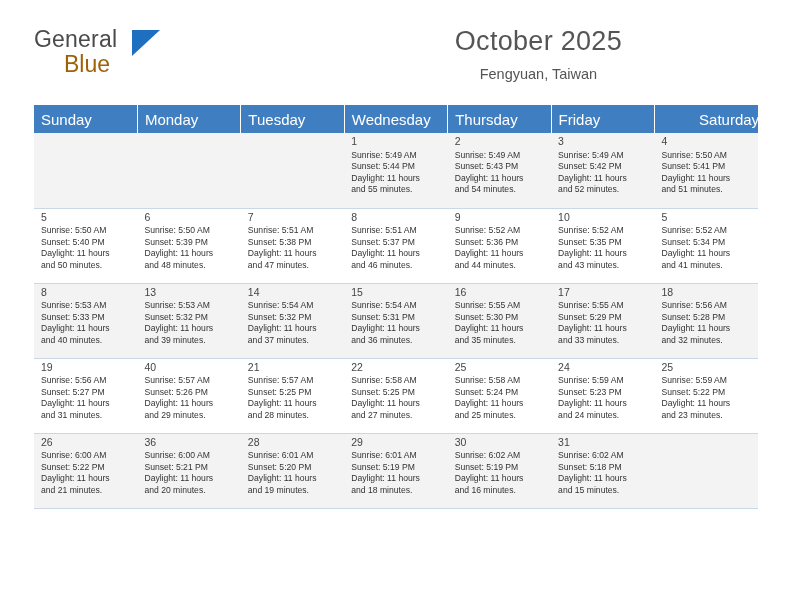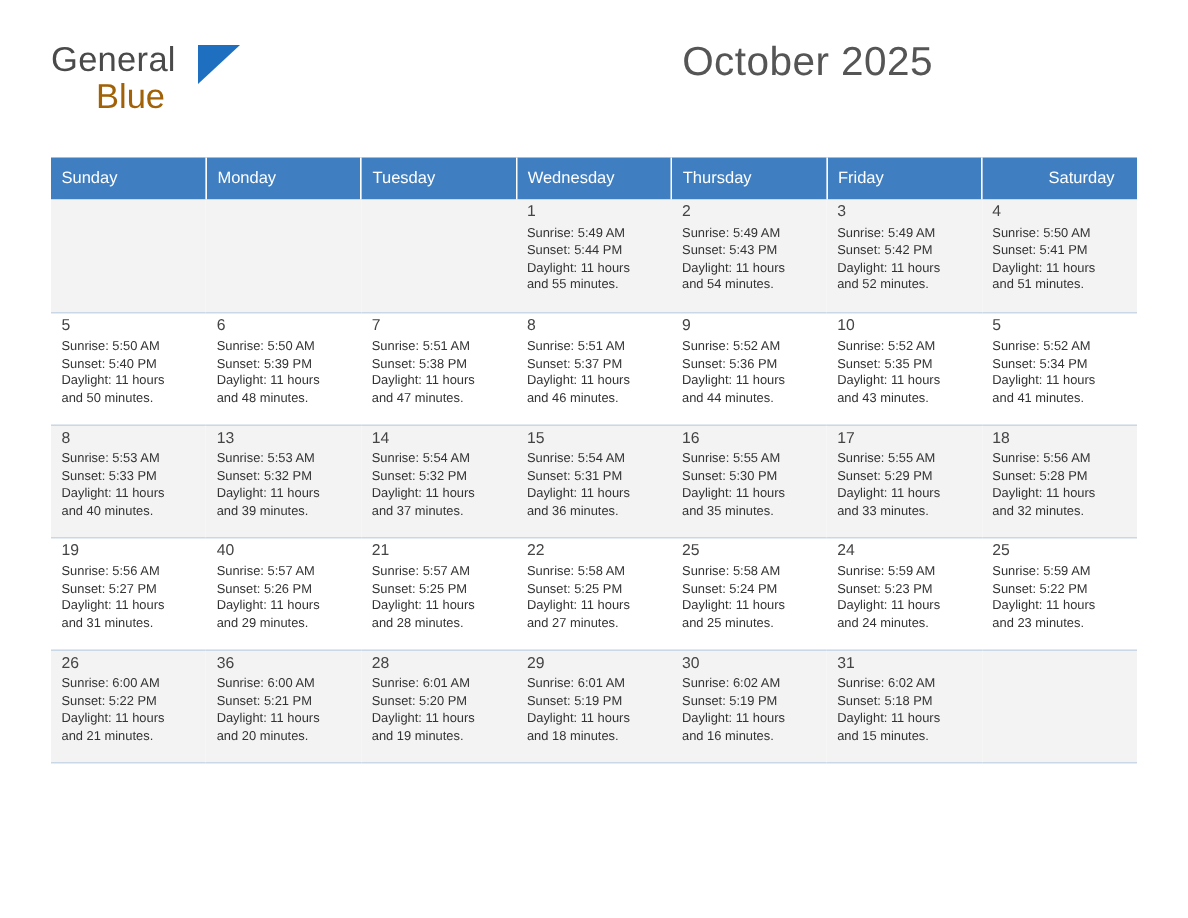--- a/index.html
+++ b/index.html
@@ -80,21 +80,21 @@
     position: absolute;
     left: 34px;
     top: 105px;
     width: 724px;
     border-collapse: collapse;
     table-layout: fixed;
   }
   .calendar th {
     background: #3f7fc1;
     color: #ffffff;
-    font-size: 11px;
+    font-size: 15px;
     font-weight: normal;
     text-align: left;
     padding: 5px 0 5px 7px;
     height: 18px;
     border-right: 1px solid #ffffff;
   }
   .calendar th:last-child { border-right: none; padding-left: 44px; }
   .calendar td {
     width: 103.4px;
     height: 75px;
@@ -126,20 +126,21 @@
 <div class="page">
 
   <div class="header">
     <div class="logo">
       <span class="logo-general">General</span>
       <span class="logo-flag"></span>
       <span class="logo-blue">Blue</span>
     </div>
     <div class="title-block">
       <div class="month-title">October 2025</div>
+      <div class="location">Fengyuan, Taiwan</div>
     </div>
   </div>
 
   <table class="calendar">
     <thead>
       <tr>
         <th>Sunday</th>
         <th>Monday</th>
         <th>Tuesday</th>
         <th>Wednesday</th>

